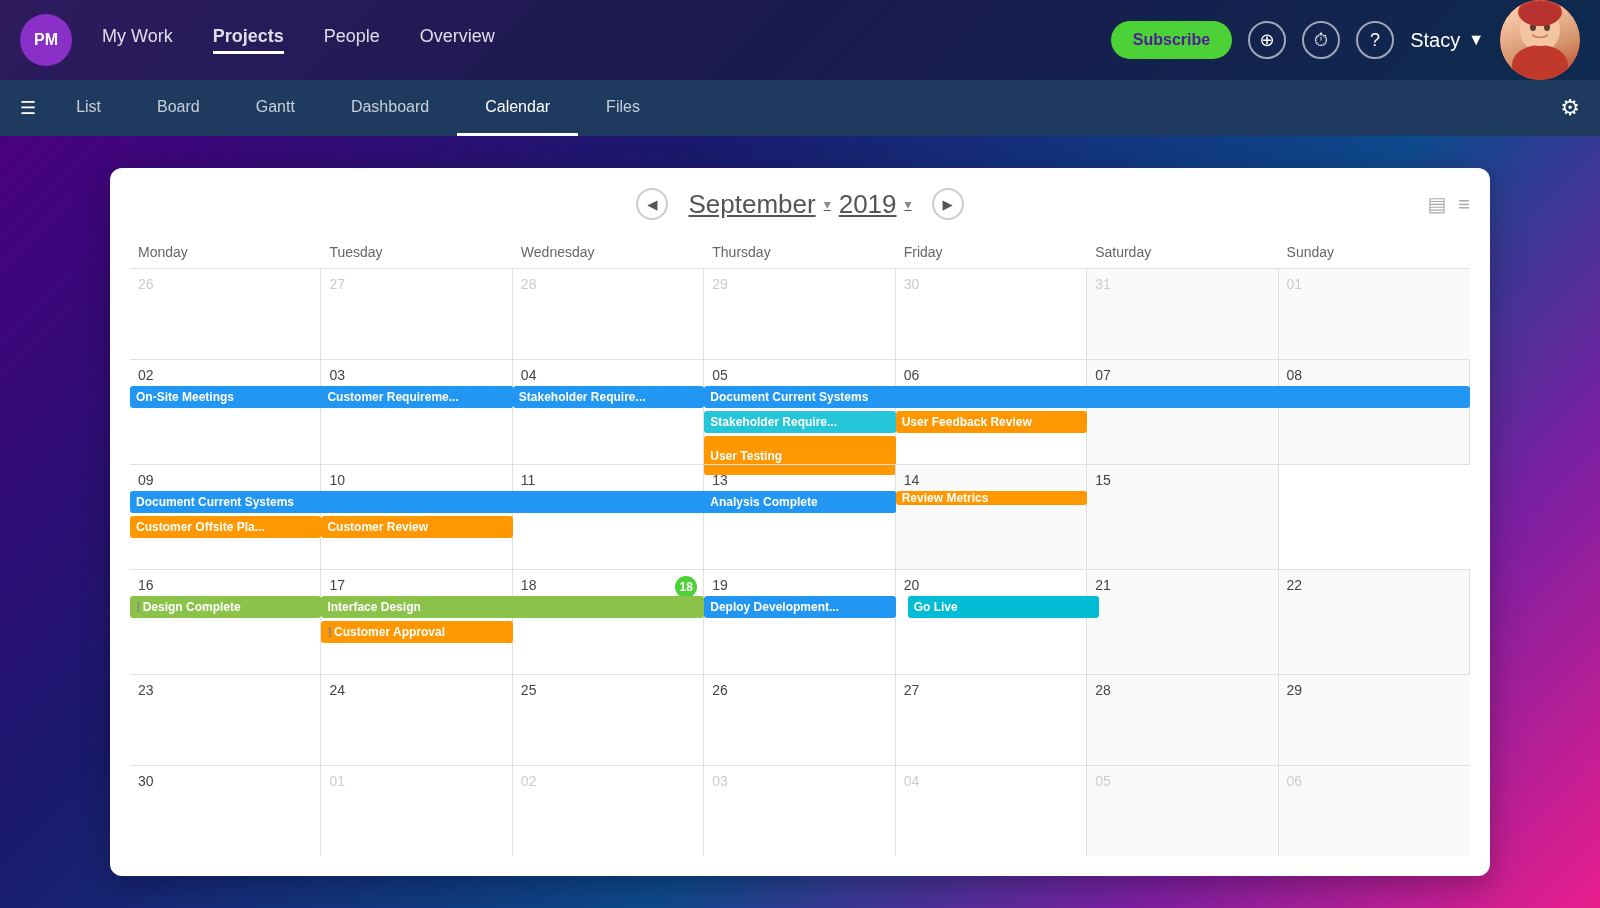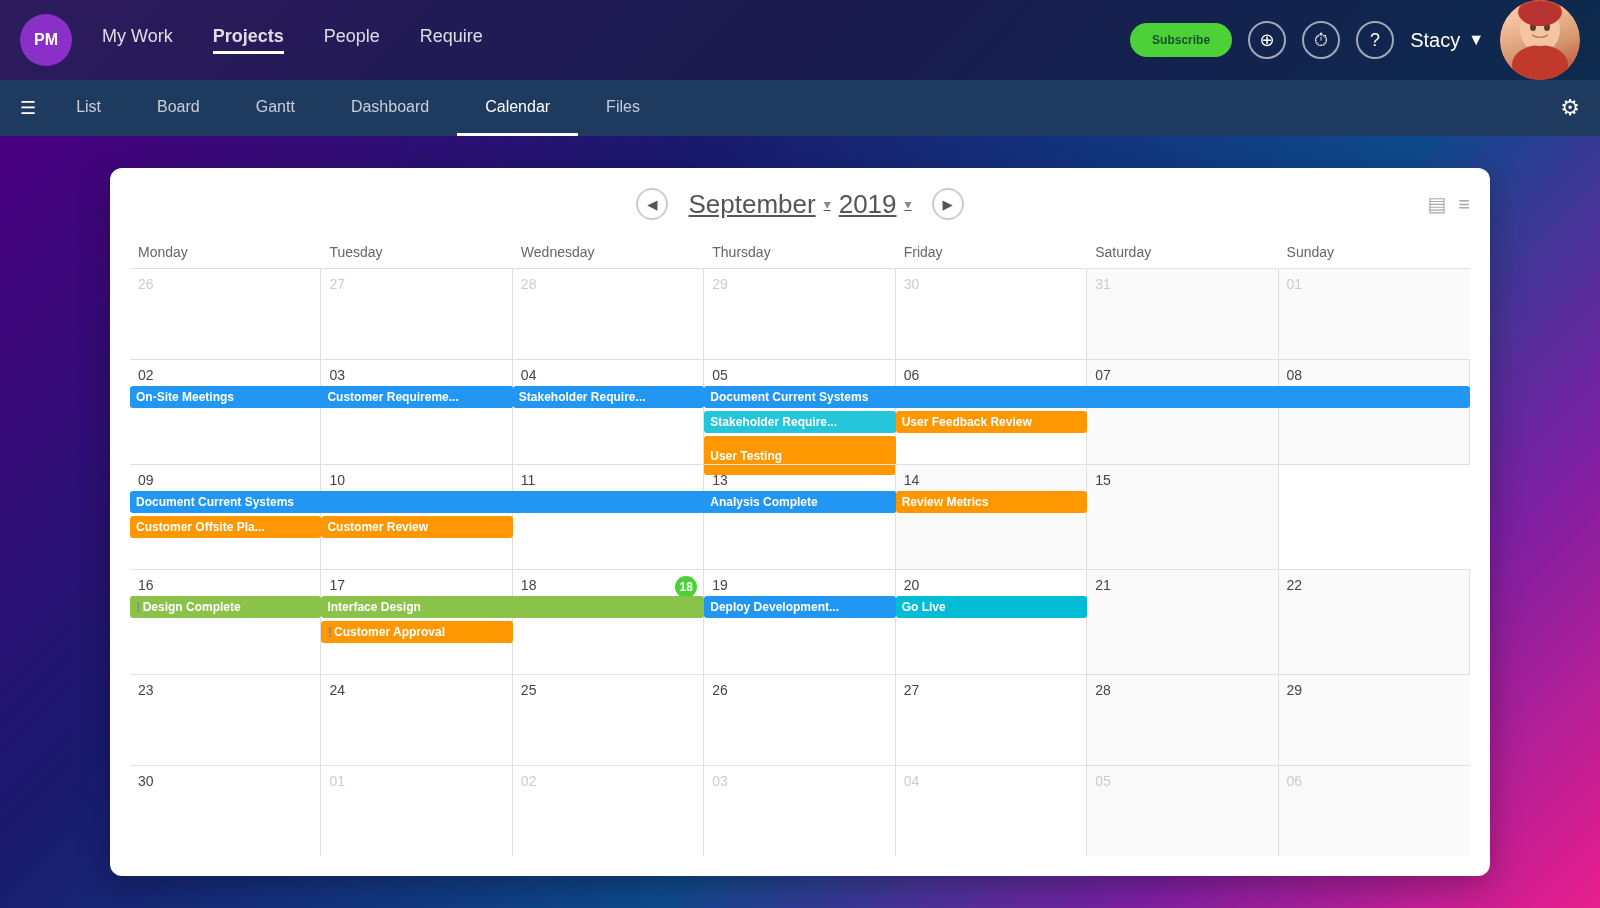--- a/index.html
+++ b/index.html
@@ -36,25 +36,25 @@
     }
     .nav-link.active {
       border-bottom: 3px solid white;
       font-weight: 600;
     }
     .nav-right {
       display: flex; align-items: center; gap: 16px;
     }
     .subscribe-btn {
       background: #4cd137;
-      color: #14532d;
+      color: #4c1d95;
       border: none;
       padding: 10px 22px;
       border-radius: 25px;
-      font-size: 12px;
+      font-size: 16px;
       font-weight: 600;
       cursor: pointer;
     }
     .nav-icon-btn {
       width: 38px; height: 38px;
       border-radius: 50%;
       border: 2px solid rgba(255,255,255,0.6);
       background: transparent;
       color: white;
       display: flex; align-items: center; justify-content: center;
@@ -198,21 +198,21 @@
       color: white;
       margin-bottom: 2px;
       white-space: nowrap;
       overflow: hidden;
       text-overflow: ellipsis;
       cursor: pointer;
     }
     .event-blue { background: #2196f3; }
     .event-orange { background: #ff9800; }
     .event-green { background: #8bc34a; }
-    .event-cyan { background: #00bcd4; }
+    .event-cyan { background: #00bcd4; margin-left: 12px; }
     .event-teal { background: #26c6da; }
 
     .badge-green {
       background: #4cd137;
       color: white;
       border-radius: 50%;
       width: 22px; height: 22px;
       display: flex; align-items: center; justify-content: center;
       font-size: 12px;
       font-weight: bold;
@@ -230,21 +230,21 @@
 <body>
 
 <div class="top-nav">
   <div class="logo-circle">
     <span>PM</span>
   </div>
   <div class="nav-links">
     <span class="nav-link">My Work</span>
     <span class="nav-link active">Projects</span>
     <span class="nav-link">People</span>
-    <span class="nav-link">Require</span>
+    <span class="nav-link">Overview</span>
   </div>
   <div class="nav-right">
     <button class="subscribe-btn">Subscribe</button>
     <button class="nav-icon-btn">⊕</button>
     <button class="nav-icon-btn">⏱</button>
     <button class="nav-icon-btn">?</button>
     <div class="user-area">
       <span class="user-name">Stacy</span>
       <span style="color:white;font-size:16px;">▼</span>
     </div>
@@ -348,21 +348,21 @@
       <div class="cal-cell weekend"><span class="cal-date">14</span></div>
       <div class="cal-cell weekend"><span class="cal-date">15</span></div>
 
       <div style="position:absolute;top:26px;left:0;right:0;pointer-events:none;">
 
         <div style="position:absolute;top:0;left:0;width:57.143%;height:22px;" class="event-bar event-blue">Document Current Systems</div>
 
         <div style="position:absolute;top:25px;left:0;width:14.286%;height:22px;" class="event-bar event-orange">Customer Offsite Pla...</div>
         <div style="position:absolute;top:25px;left:14.286%;width:14.286%;height:22px;" class="event-bar event-orange">Customer Review</div>
         <div style="position:absolute;top:0;left:42.857%;width:14.286%;height:22px;" class="event-bar event-blue">Analysis Complete</div>
-        <div style="position:absolute;top:0;left:57.143%;width:14.286%;height:22px;" class="event-bar event-orange">Review Metrics</div>
+        <div style="position:absolute;top:0;left:57.143%;width:14.286%;height:14px;" class="event-bar event-orange">Review Metrics</div>
       </div>
     </div>
 
     <div class="cal-week" style="min-height:105px; position:relative;">
       <div class="cal-cell"><span class="cal-date">16</span></div>
       <div class="cal-cell"><span class="cal-date">17</span></div>
       <div class="cal-cell" style="position:relative;">
         <span class="cal-date">18</span>
         <div class="badge-green">18</div>
       </div>

